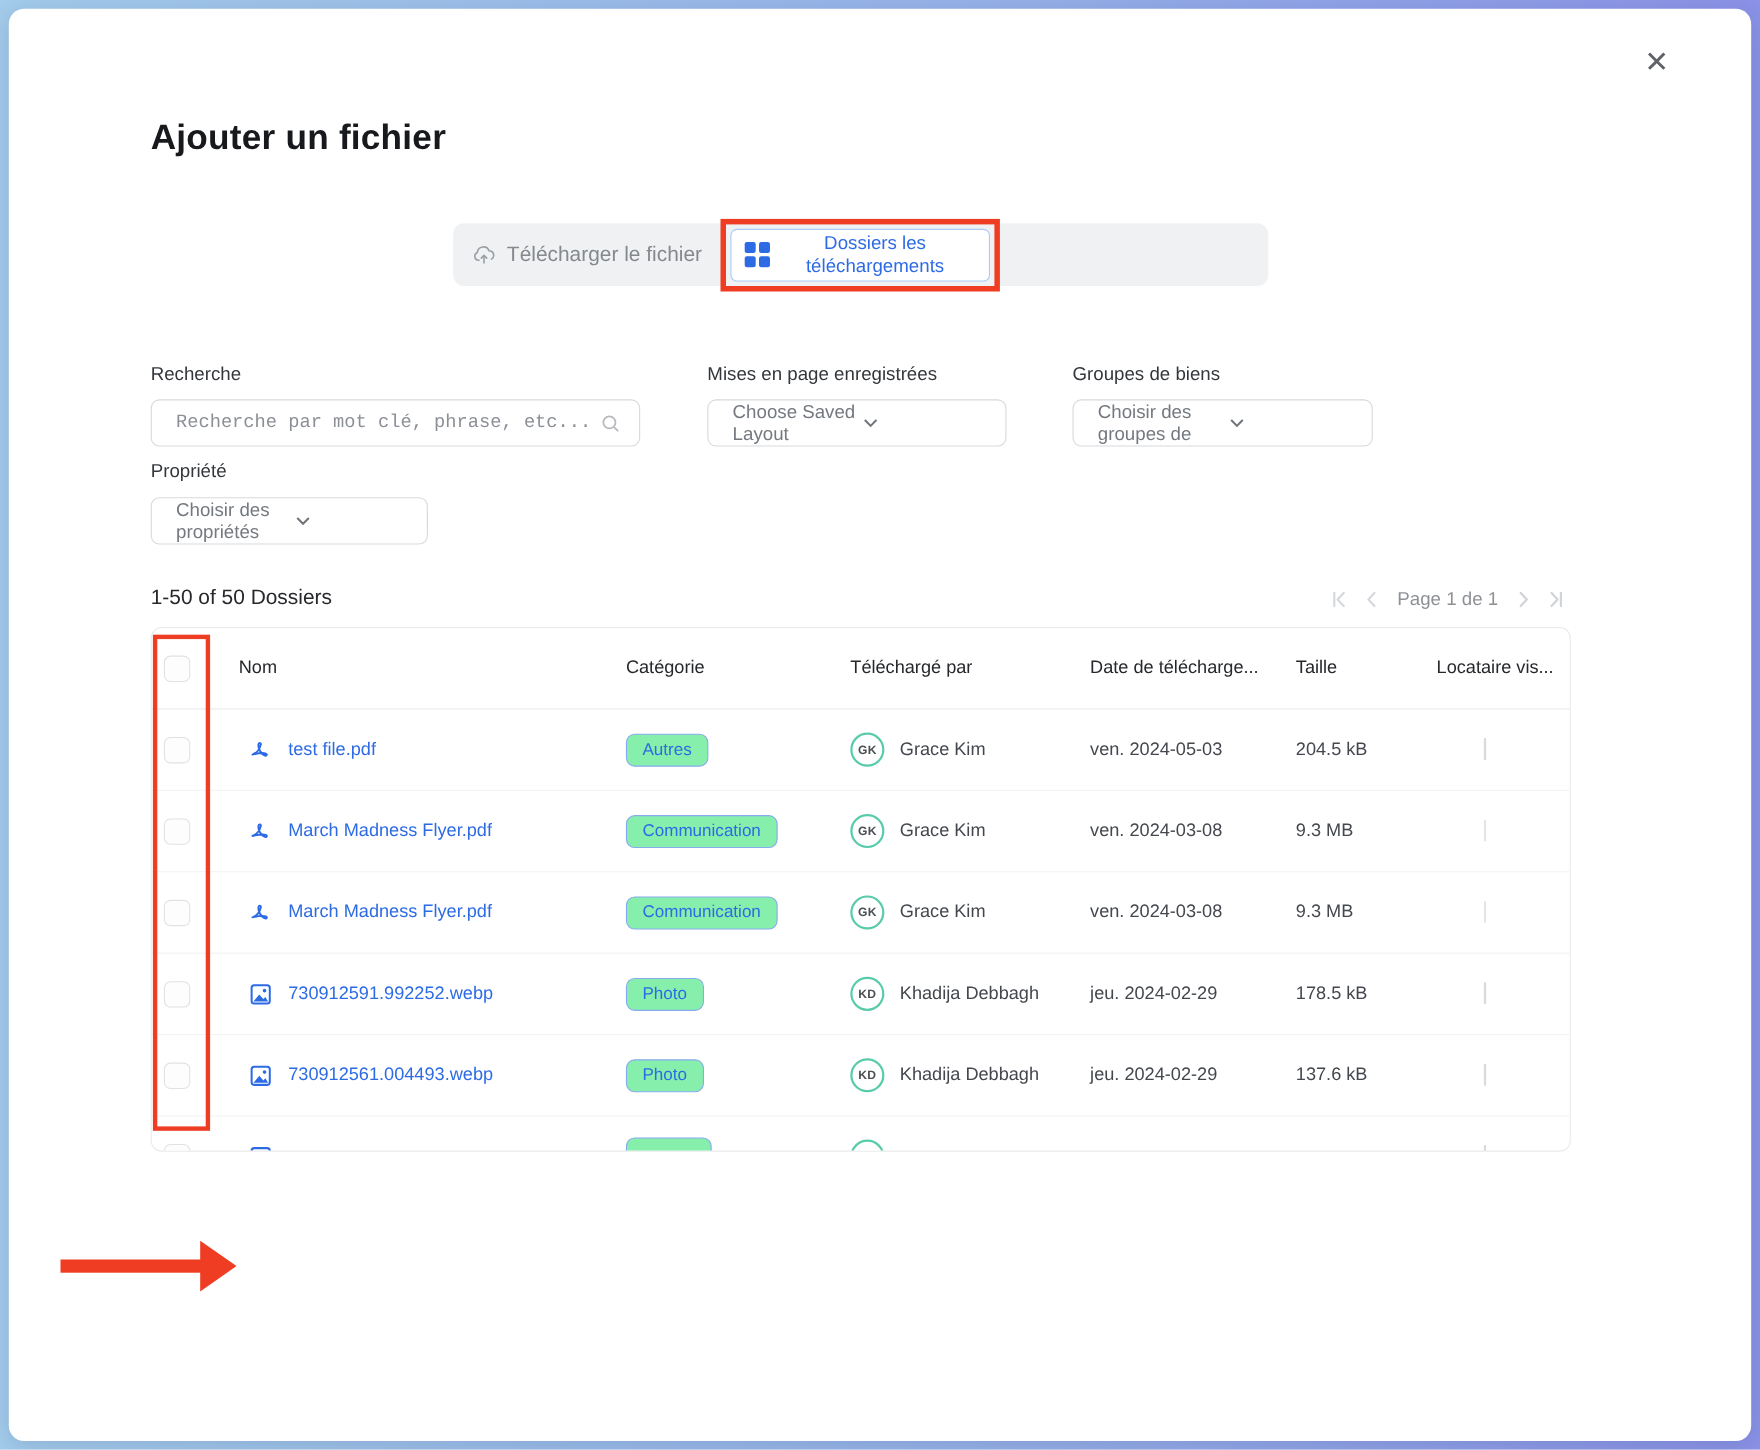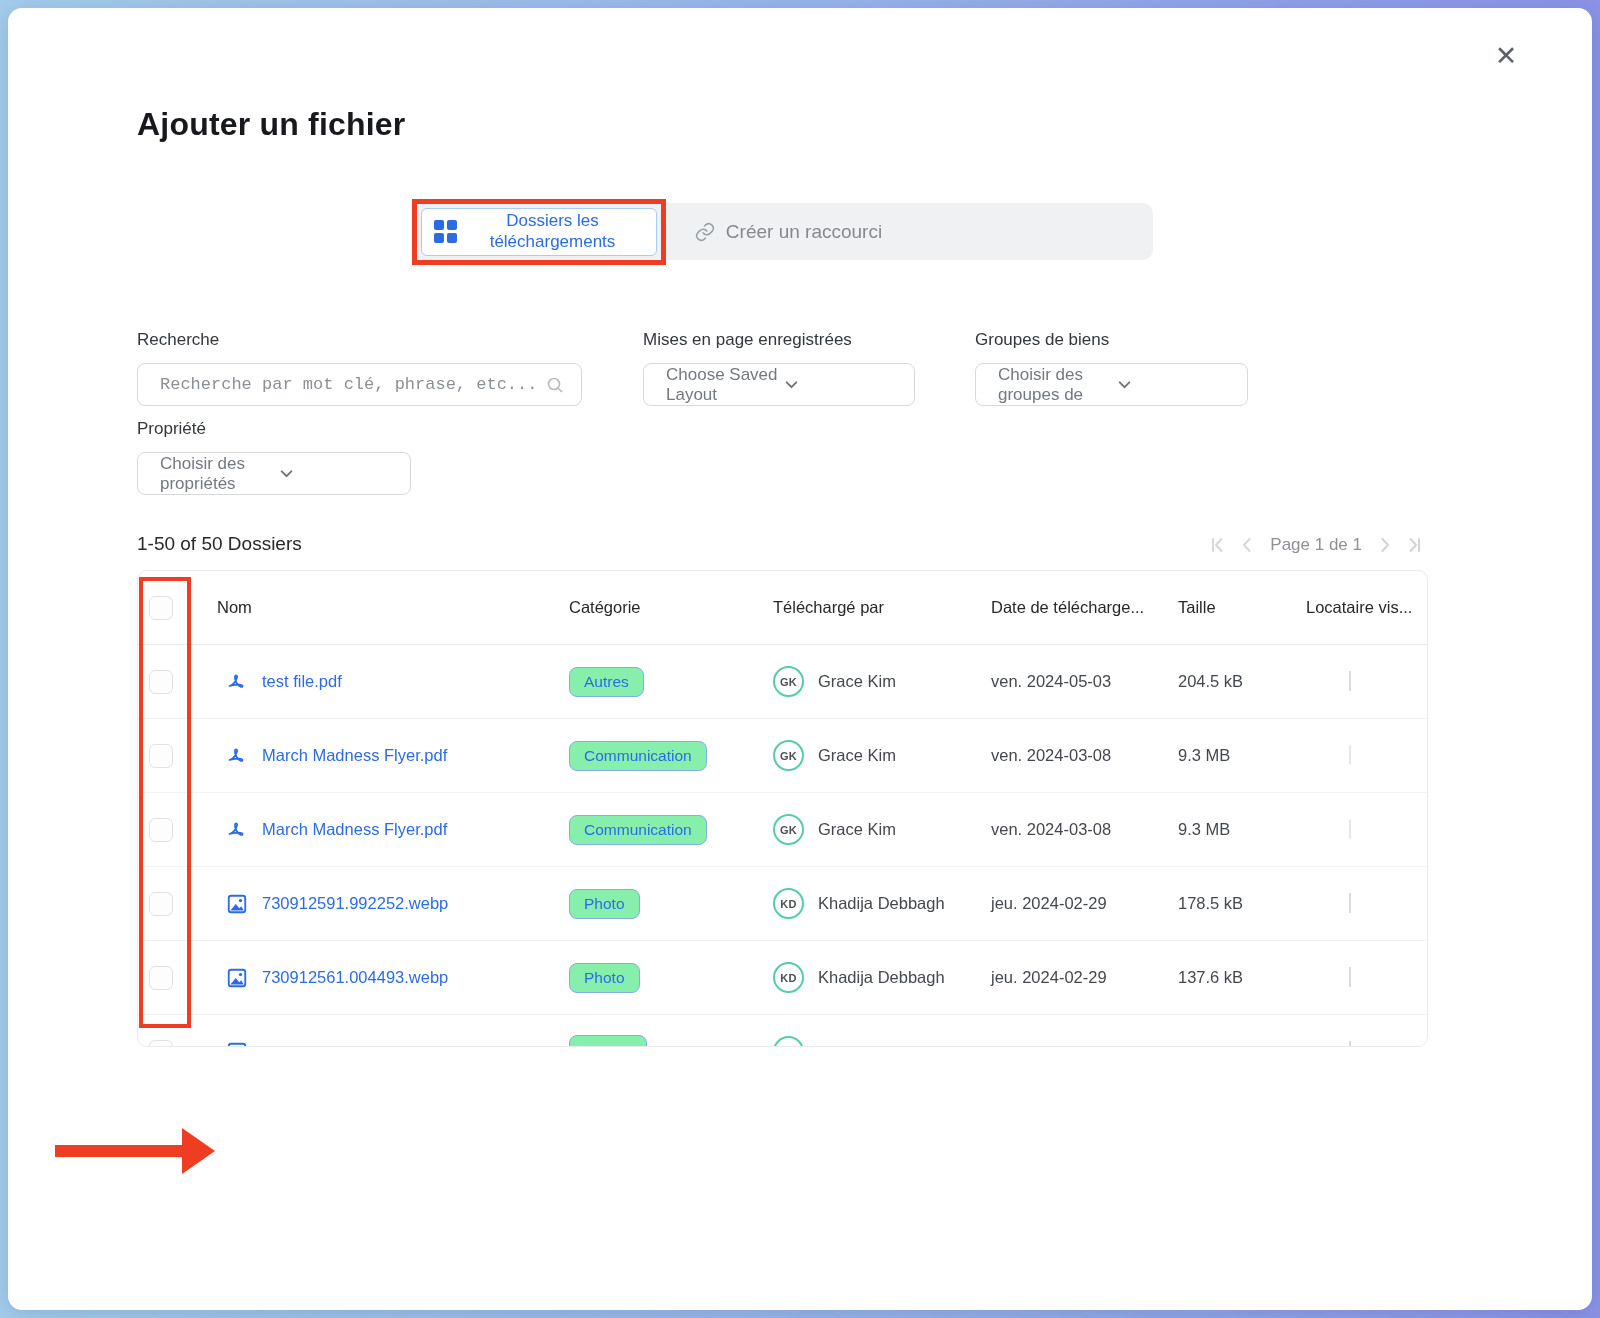--- a/index.html
+++ b/index.html
@@ -123,42 +123,43 @@
 </head>
 <body>
 
 <div class="backdrop">
   <div class="modal">
 
     <div class="close">✕</div>
     <div class="title">Ajouter un fichier</div>
 
     <div class="tabbar">
+      <div class="tab tab-upload">
+        <span class="file-icon">
+          <svg width="27" height="27" viewBox="0 0 24 24" fill="none" stroke="#9aa0a6" stroke-width="1.6" stroke-linecap="round" stroke-linejoin="round">
+            <path d="M19.4 16.4A4.4 4.4 0 0 0 17 8.2a6 6 0 0 0-11.6 1.6A4.1 4.1 0 0 0 6.2 17.6h.9"></path>
+            <path d="M12 20.2v-7.4"></path>
+              <path d="M9.3 15.4L12 12.7l2.7 2.7"></path>
+          </svg>
+        </span>
+        <span>Télécharger le fichier</span>
+      </div>
 
       <div class="red-tab-wrap">
         <div class="tab-active">
           <span class="grid-icon">
               <i></i>
               <i></i>
               <i></i>
               <i></i>
             </span>
           <span class="lbl">Dossiers les téléchargements</span>
         </div>
       </div>
 
-      <div class="tab tab-shortcut">
-        <span class="file-icon">
-          <svg width="24" height="24" viewBox="0 0 24 24" fill="none" stroke="#9aa0a6" stroke-width="1.7" stroke-linecap="round" stroke-linejoin="round">
-            <path d="M10 13a5 5 0 0 0 7.5.5l2.5-2.5a5 5 0 0 0-7-7l-1.5 1.5"></path>
-            <path d="M14 11a5 5 0 0 0-7.5-.5L4 13a5 5 0 0 0 7 7l1.5-1.5"></path>
-          </svg>
-        </span>
-        <span>Créer un raccourci</span>
-      </div>
     </div>
 
     <div class="flabel" style="left:129px; top:322px;">Recherche</div>
     <div class="flabel" style="left:635px; top:322px;">Mises en page enregistrées</div>
     <div class="flabel" style="left:967px; top:322px;">Groupes de biens</div>
 
     <div class="input" style="left:129px; top:355px; width:445px;">
       <input type="text" placeholder="Recherche par mot clé, phrase, etc..." style="">
       <span class="file-icon">
         <svg width="20" height="20" viewBox="0 0 20 20" fill="none" stroke="#b6b9be" stroke-width="1.6">
@@ -180,21 +181,21 @@
     <div class="select" style="left:967px; top:355px; width:273px;">
       <span>Choisir des groupes de</span>
       <span class="file-icon">
         <svg width="17" height="17" viewBox="0 0 16 16" fill="none" stroke="#70757c" stroke-width="1.8" stroke-linecap="round">
             <path d="M3.5 6l4.5 4.5L12.5 6"></path>
           </svg>
       </span>
     </div>
 
     <div class="flabel" style="left:129px; top:411px;">Propriété</div>
-    <div class="select" style="left:129px; top:444px; width:274px;justify-content:space-between;">
+    <div class="select" style="left:129px; top:444px; width:252px;justify-content:space-between;">
       <span>Choisir des propriétés</span>
       <span class="file-icon">
         <svg width="17" height="17" viewBox="0 0 16 16" fill="none" stroke="#70757c" stroke-width="1.8" stroke-linecap="round">
             <path d="M3.5 6l4.5 4.5L12.5 6"></path>
           </svg>
       </span>
     </div>
 
 
     <div class="count">1-50 of 50 Dossiers</div>

